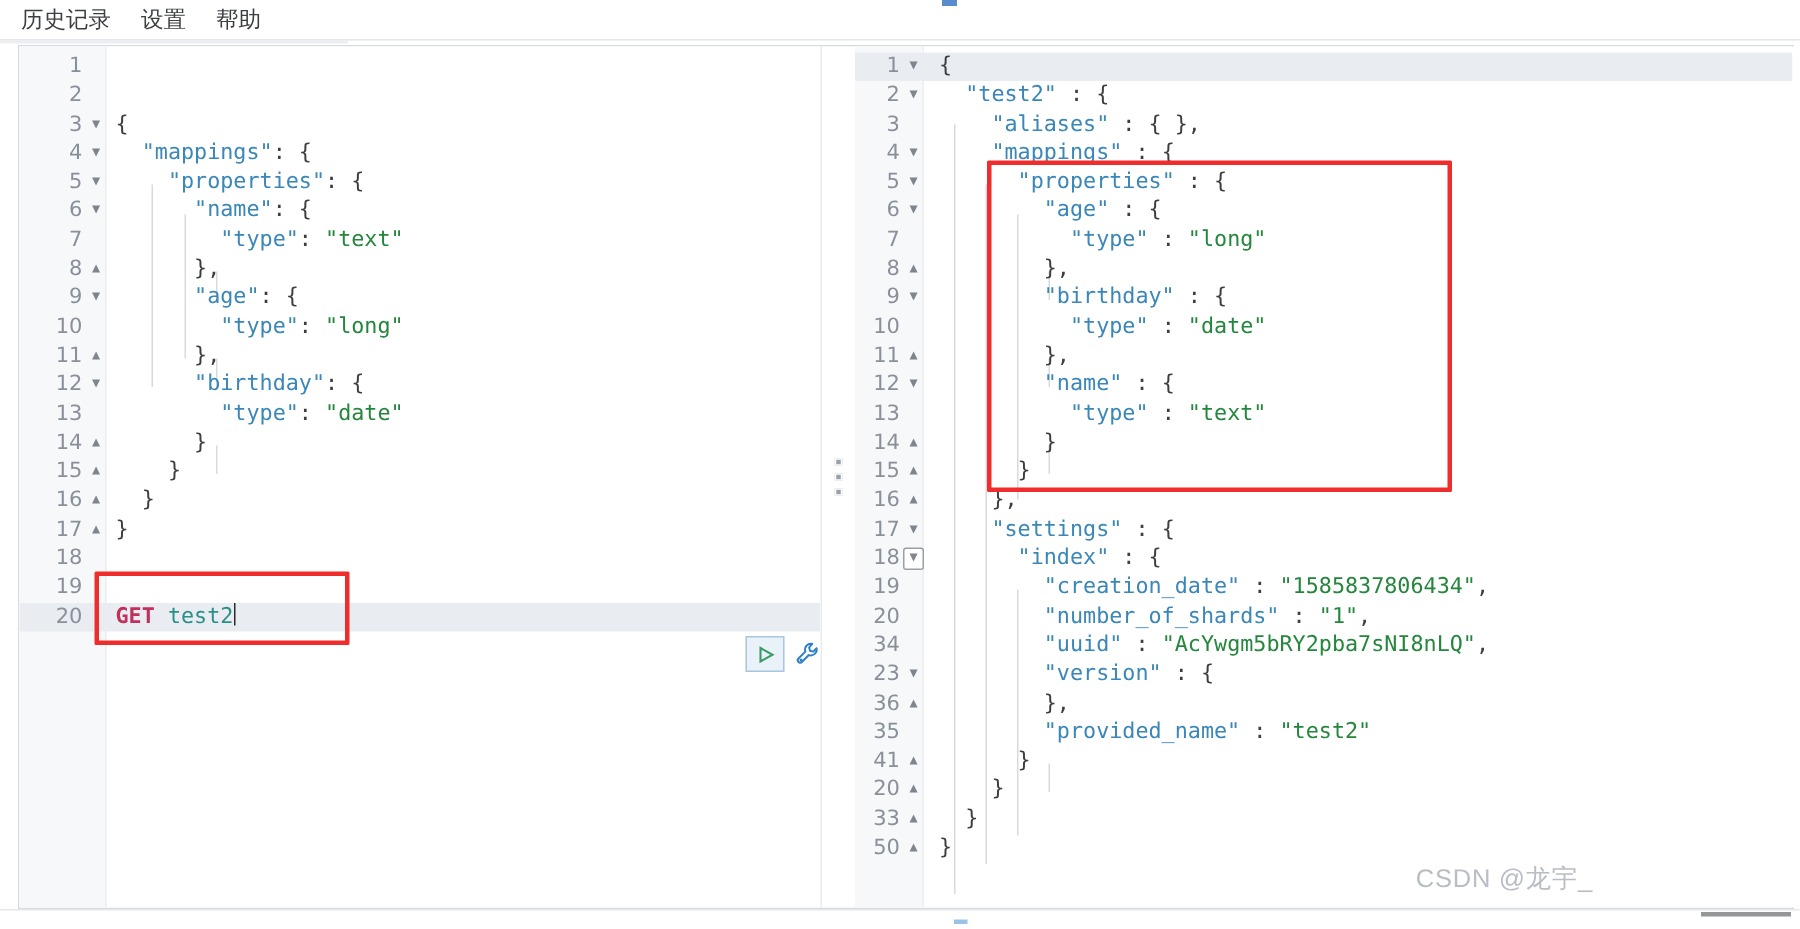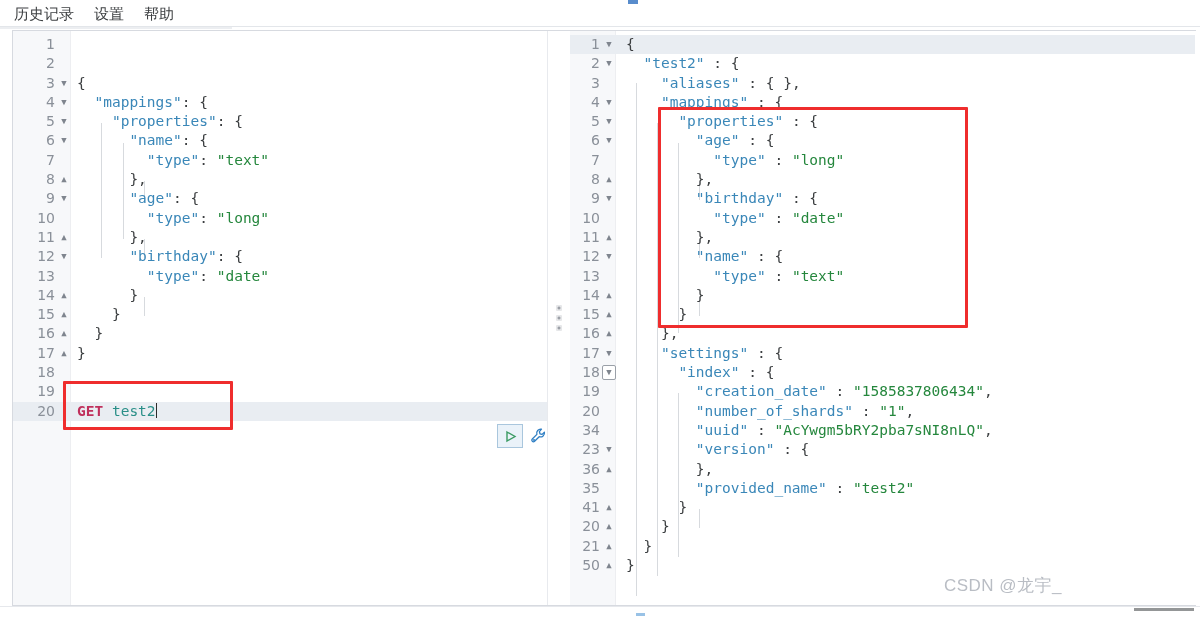--- a/index.html
+++ b/index.html
@@ -330,21 +330,21 @@
             <div class="line"><span class="ln">17</span><span class="fold">▼</span><span class="code-text"><span>    </span><span class="t-key">"settings"</span><span class="t-punct"> : {</span></span></div>
             <div class="line"><span class="ln">18</span><span class="fold boxed">▼</span><span class="code-text"><span>      </span><span class="t-key">"index"</span><span class="t-punct"> : {</span></span></div>
             <div class="line"><span class="ln">19</span><span class="fold"></span><span class="code-text"><span>        </span><span class="t-key">"creation_date"</span><span class="t-punct"> : </span><span class="t-str">"1585837806434"</span><span class="t-punct">,</span></span></div>
             <div class="line"><span class="ln">20</span><span class="fold"></span><span class="code-text"><span>        </span><span class="t-key">"number_of_shards"</span><span class="t-punct"> : </span><span class="t-str">"1"</span><span class="t-punct">,</span></span></div>
             <div class="line"><span class="ln">34</span><span class="fold"></span><span class="code-text"><span>        </span><span class="t-key">"uuid"</span><span class="t-punct"> : </span><span class="t-str">"AcYwgm5bRY2pba7sNI8nLQ"</span><span class="t-punct">,</span></span></div>
             <div class="line"><span class="ln">23</span><span class="fold">▼</span><span class="code-text"><span>        </span><span class="t-key">"version"</span><span class="t-punct"> : {</span></span></div>
             <div class="line"><span class="ln">36</span><span class="fold">▲</span><span class="code-text"><span class="t-brace">        },</span></span></div>
             <div class="line"><span class="ln">35</span><span class="fold"></span><span class="code-text"><span>        </span><span class="t-key">"provided_name"</span><span class="t-punct"> : </span><span class="t-str">"test2"</span></span></div>
             <div class="line"><span class="ln">41</span><span class="fold">▲</span><span class="code-text"><span class="t-brace">      }</span></span></div>
             <div class="line"><span class="ln">20</span><span class="fold">▲</span><span class="code-text"><span class="t-brace">    }</span></span></div>
-            <div class="line"><span class="ln">21</span><span class="fold">▲</span><span class="code-text"><span class="t-brace">  }</span></span></div>
+            <div class="line"><span class="ln">33</span><span class="fold">▲</span><span class="code-text"><span class="t-brace">  }</span></span></div>
             <div class="line"><span class="ln">50</span><span class="fold">▲</span><span class="code-text"><span class="t-brace">}</span></span></div>
           </div>
       </div>
     </div>
   </div>
 
   <div class="redbox" style="left:63px; top:381px; width:170px; height:49px;"></div>
   <div class="redbox" style="left:658px; top:107px; width:310px; height:221px;"></div>
 
   <div class="watermark">CSDN @龙宇_</div>

